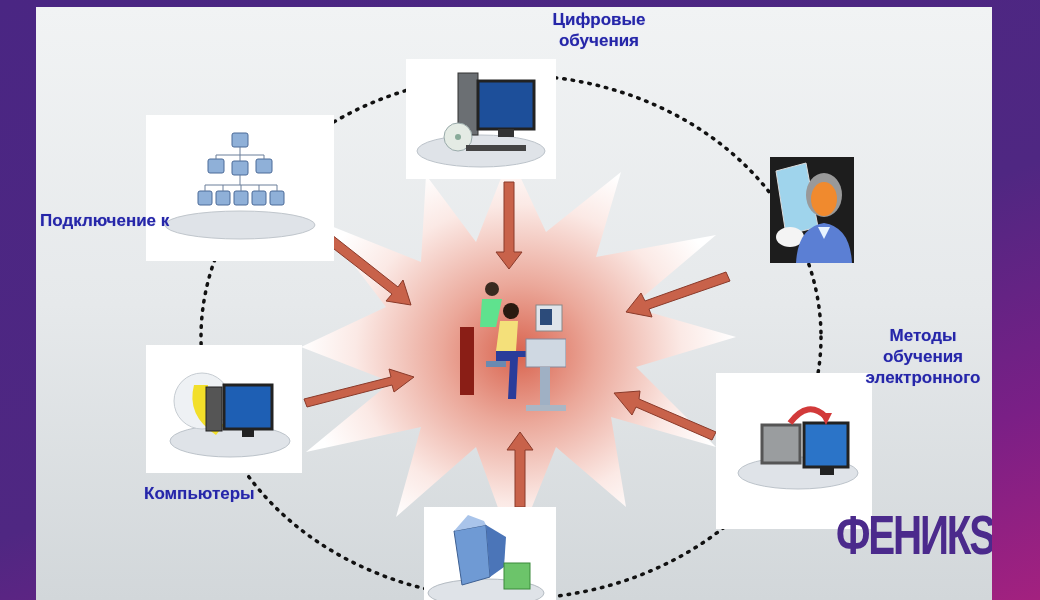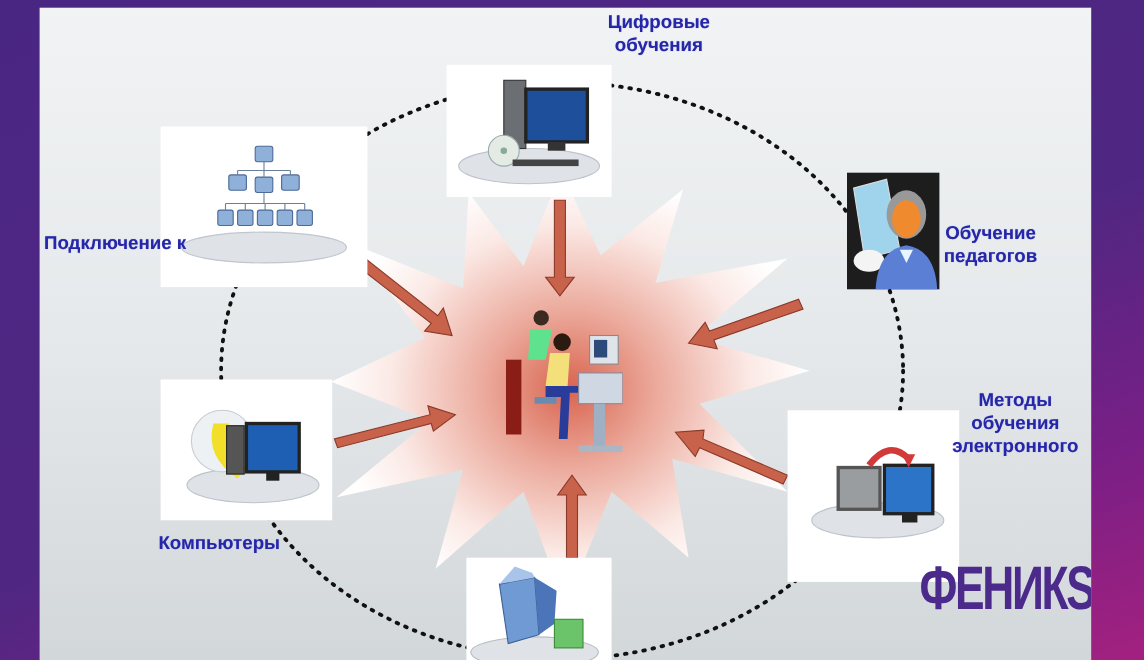--- a/index.html
+++ b/index.html
@@ -14,21 +14,21 @@
     overflow: hidden;
   }
   .node-box {
     position: absolute; background: #fff;
   }
   .label {
     position: absolute; color: #2626a8; font-weight: bold; font-size: 17px;
     line-height: 21px; text-align: center; white-space: nowrap;
     text-shadow: 0 0 1px #9aa0e0;
   }
-  .label.left { text-align: center; }
+  .label.left { text-align: left; }
   .brand {
     position: absolute; left: 800px; top: 498px; color: #4b2a8c;
     font-family: "Liberation Sans", sans-serif; font-weight: bold;
     font-size: 56px; letter-spacing: -3px; transform: scaleX(0.72);
     transform-origin: left top; line-height: 60px;
   }
   svg { position: absolute; left: 0; top: 0; }
 </style>
 </head>
 <body>
@@ -107,36 +107,32 @@
   <div class="node-box" style="left:734px;top:150px;width:84px;height:106px;background:#1d1d1d;">
     <svg width="84" height="106">
       <polygon points="6,14 36,6 48,70 16,78" fill="#9fd4ec" stroke="#ddd"></polygon>
       <ellipse cx="20" cy="80" rx="14" ry="10" fill="#f4f4f4"></ellipse>
       <ellipse cx="54" cy="38" rx="18" ry="22" fill="#999"></ellipse>
       <ellipse cx="54" cy="42" rx="13" ry="17" fill="#f08a2e"></ellipse>
       <path d="M26 106 Q28 70 54 66 Q80 70 82 106 Z" fill="#5b7fd4"></path>
       <path d="M48 70 L54 82 L60 70 Z" fill="#e8f4ff"></path>
     </svg>
   </div>
-  <div class="label left" style="left:822px;top:194px;">
-    <div>Обучение</div>
-    <div>педагогов</div>
-  </div>
 
   <div class="node-box" style="left:680px;top:366px;width:156px;height:156px;">
     <svg width="156" height="156">
       <ellipse cx="82" cy="100" rx="60" ry="16" fill="#dfe3e8" stroke="#bcc3ca"></ellipse>
       <rect x="46" y="52" width="38" height="38" fill="#9a9d9f" stroke="#555" stroke-width="3"></rect>
       <rect x="88" y="50" width="44" height="44" fill="#2b74c8" stroke="#222" stroke-width="3"></rect>
       <rect x="104" y="94" width="14" height="8" fill="#222"></rect>
       <path d="M74 50 Q92 26 110 44" fill="none" stroke="#d23a3a" stroke-width="6"></path>
       <polygon points="104,40 116,40 110,52" fill="#d23a3a"></polygon>
     </svg>
   </div>
-  <div class="label" style="left:824px;top:346px;width:126px;">
+  <div class="label" style="left:824px;top:318px;width:126px;">
     <div>Методы</div>
     <div>обучения</div>
     <div>электронного</div>
   </div>
 
   <div class="node-box" style="left:388px;top:500px;width:132px;height:93px;">
     <svg width="132" height="93">
       <ellipse cx="62" cy="86" rx="58" ry="14" fill="#dfe3e8" stroke="#b5bcc3"></ellipse>
       <polygon points="30,24 62,18 66,70 38,78" fill="#6f9ad4" stroke="#3d5f92"></polygon>
       <polygon points="30,24 44,8 60,14 62,18" fill="#a9c4ea"></polygon>

